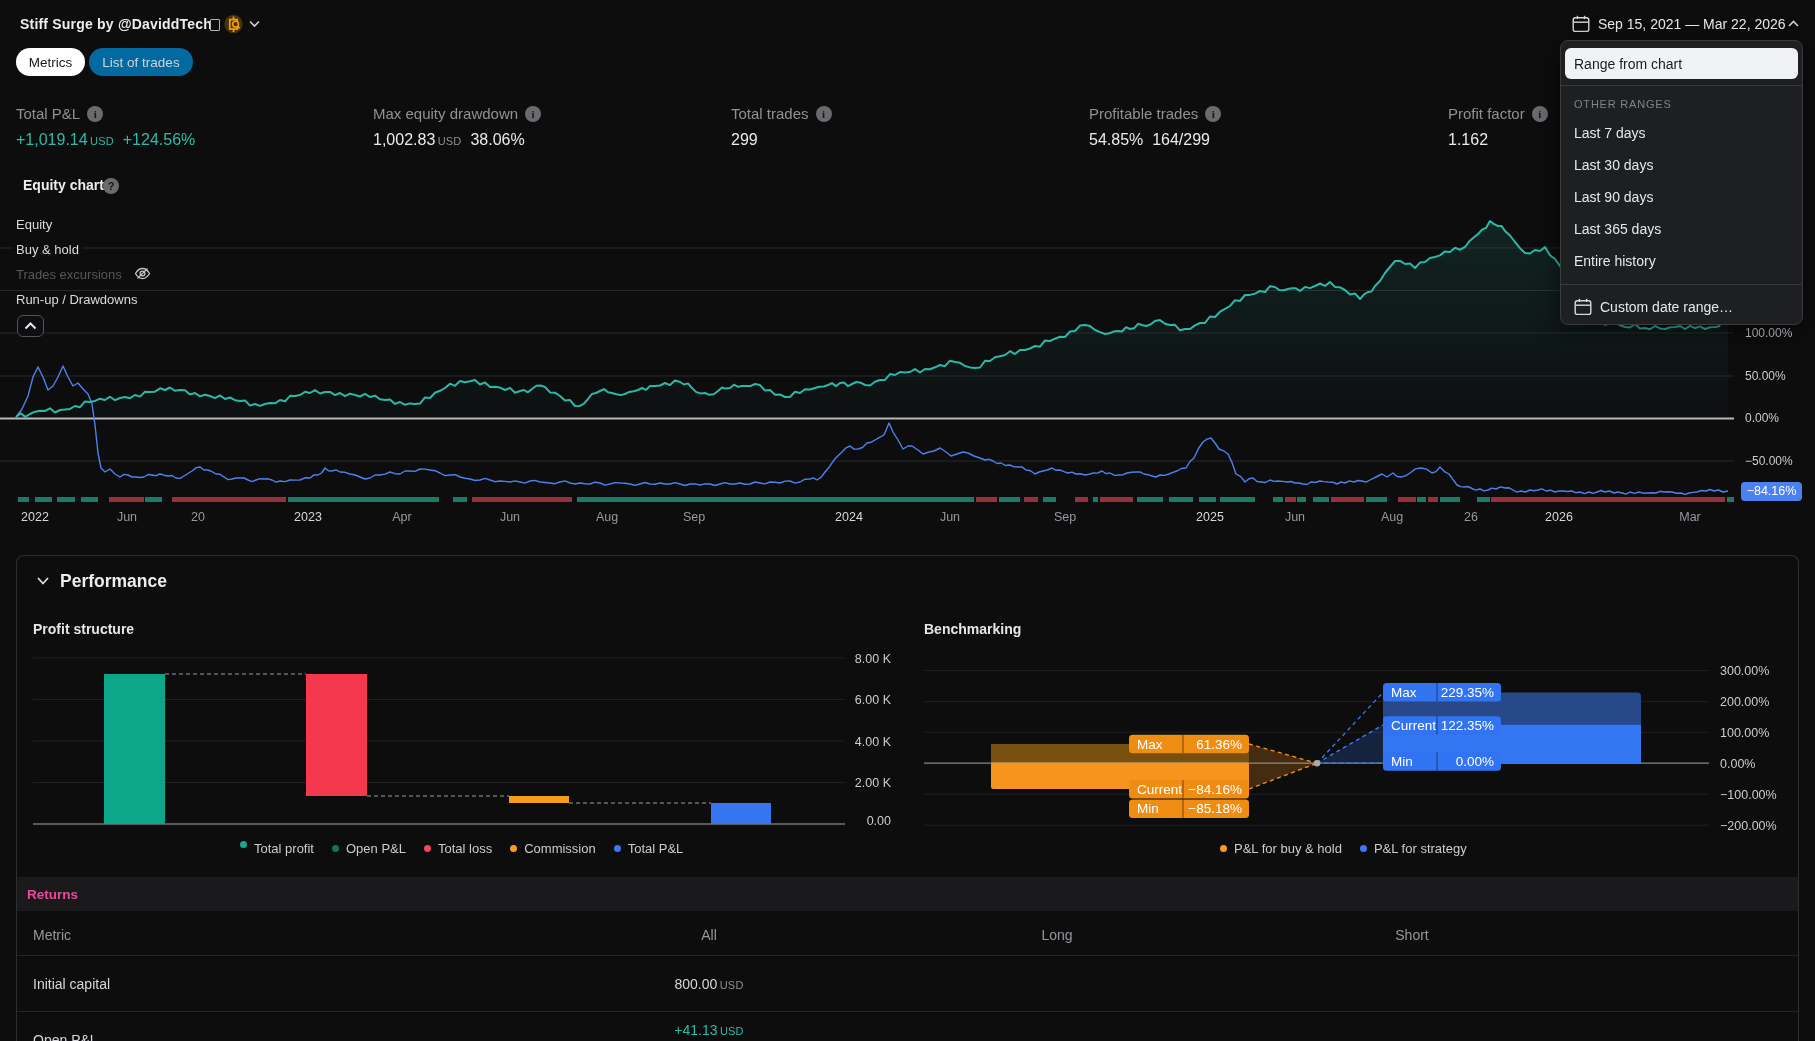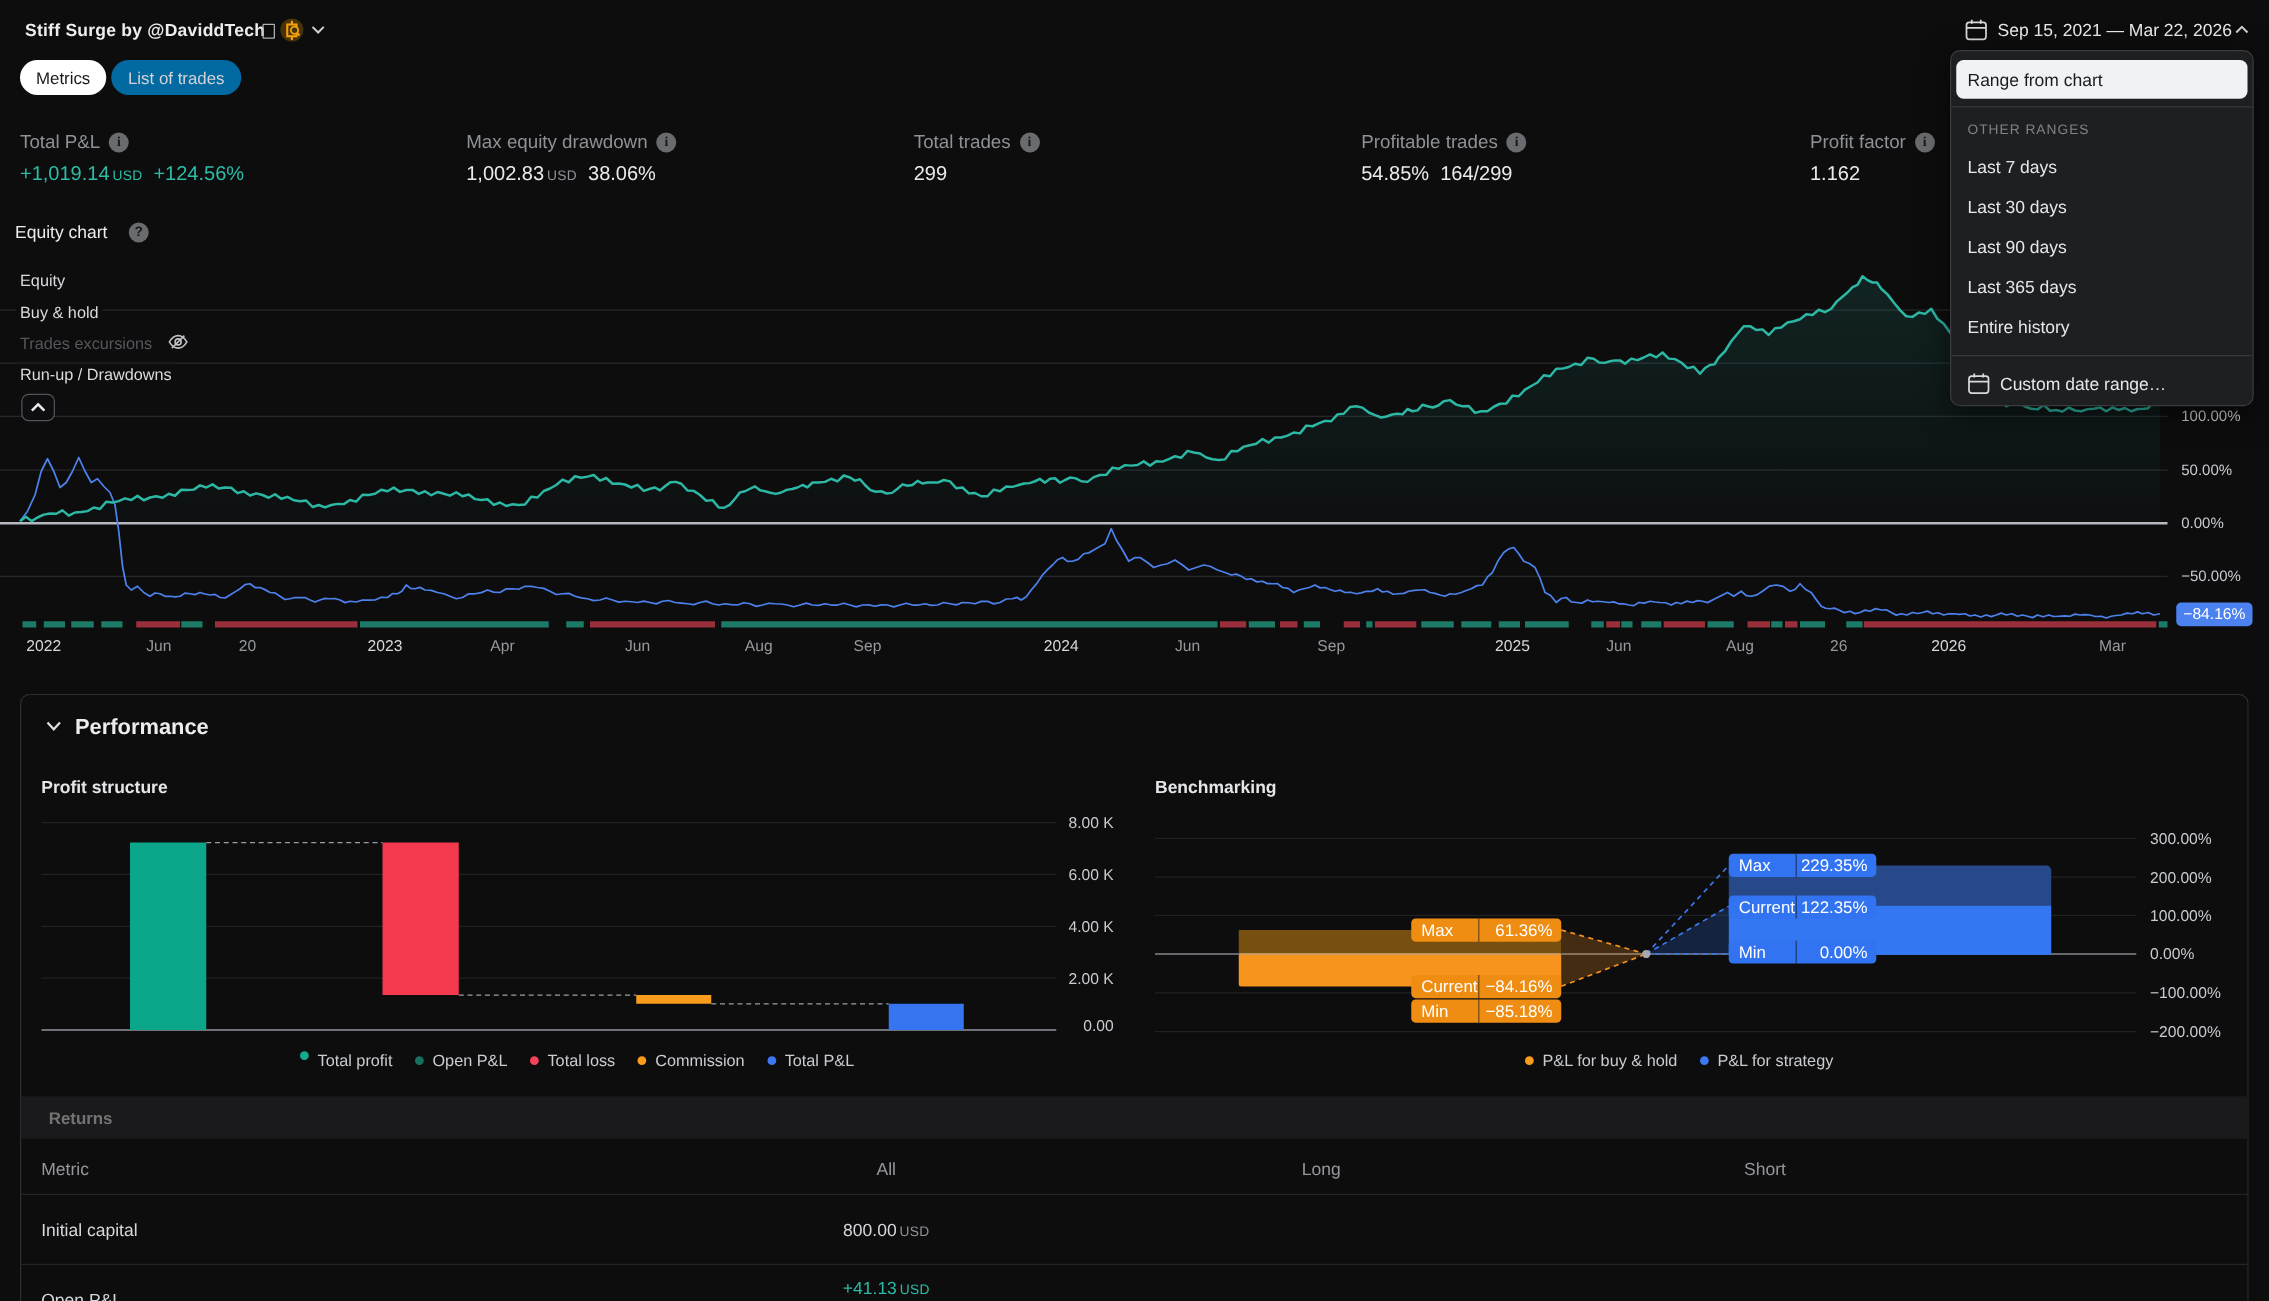--- a/index.html
+++ b/index.html
@@ -49,21 +49,21 @@
 <div class="abs" style="left:16px;top:105px;font-size:15px;color:#8e9196;display:flex;align-items:center;gap:7px">Total P&amp;L<span class="ico" style="width:16px;height:16px;font-size:11px;font-family:'Liberation Serif',serif">i</span></div>
 <div class="abs" style="left:16px;top:131px;font-size:16px"><span class="teal">+1,019.14<span class="usd"> USD</span>&nbsp; +124.56%</span></div>
 <div class="abs" style="left:373px;top:105px;font-size:15px;color:#8e9196;display:flex;align-items:center;gap:7px">Max equity drawdown<span class="ico" style="width:16px;height:16px;font-size:11px;font-family:'Liberation Serif',serif">i</span></div>
 <div class="abs" style="left:373px;top:131px;font-size:16px"><span class="white">1,002.83<span class="usd" style="color:#8e9196"> USD</span>&nbsp; 38.06%</span></div>
 <div class="abs" style="left:731px;top:105px;font-size:15px;color:#8e9196;display:flex;align-items:center;gap:7px">Total trades<span class="ico" style="width:16px;height:16px;font-size:11px;font-family:'Liberation Serif',serif">i</span></div>
 <div class="abs" style="left:731px;top:131px;font-size:16px"><span class="white">299</span></div>
 <div class="abs" style="left:1089px;top:105px;font-size:15px;color:#8e9196;display:flex;align-items:center;gap:7px">Profitable trades<span class="ico" style="width:16px;height:16px;font-size:11px;font-family:'Liberation Serif',serif">i</span></div>
 <div class="abs" style="left:1089px;top:131px;font-size:16px"><span class="white">54.85%&nbsp; 164/299</span></div>
 <div class="abs" style="left:1448px;top:105px;font-size:15px;color:#8e9196;display:flex;align-items:center;gap:7px">Profit factor<span class="ico" style="width:16px;height:16px;font-size:11px;font-family:'Liberation Serif',serif">i</span></div>
 <div class="abs" style="left:1448px;top:131px;font-size:16px"><span class="white">1.162</span></div>
-<div class="abs" style="left:12px;top:177px;font-size:14px;font-weight:normal;color:#eceded">Equity chart</div>
+<div class="abs" style="left:23px;top:177px;font-size:14px;font-weight:bold;color:#eceded">Equity chart</div>
 <span class="ico abs" style="left:103px;top:178px;width:16px;height:16px;font-size:11px">?</span>
 
 <svg class="abs" style="left:0;top:200px" width="1740" height="324" viewBox="0 0 1740 324">
 <defs>
 <linearGradient id="eqfill" x1="0" y1="0" x2="0" y2="1">
  <stop offset="0" stop-color="#27a897" stop-opacity="0.15"></stop>
  <stop offset="1" stop-color="#27a897" stop-opacity="0.015"></stop>
 </linearGradient>
 </defs>
 <line x1="0" y1="48" x2="1734" y2="48" stroke="#26282d" stroke-width="1"></line>
@@ -248,21 +248,21 @@
       <text x="570" y="116.1" font-size="13.5" fill="#fff" text-anchor="end">0.00%</text>
     </g>
 </svg>
 
 <div class="lgd" style="left:1220px;top:841px;gap:18px">
  <span style="display:inline-flex;align-items:center"><span class="dot" style="background:#f89c1c"></span>P&amp;L for buy &amp; hold</span>
  <span style="display:inline-flex;align-items:center"><span class="dot" style="background:#3d77f2"></span>P&amp;L for strategy</span>
 </div>
 
 <div class="abs" style="left:17px;top:877px;width:1781px;height:34px;background:#1a1a1c;display:flex;align-items:center">
-    <span style="margin-left:22px;font-size:13.5px;font-weight:bold;color:#737373">Returns</span>
+    <span style="margin-left:10px;font-size:13.5px;font-weight:bold;color:#ec4899">Returns</span>
   </div>
 <div class="abs" style="left:33px;top:927px;font-size:14px;color:#94979c">Metric</div>
 <div class="abs" style="left:709px;top:927px;font-size:14px;color:#94979c;transform:translateX(-50%)">All</div>
 <div class="abs" style="left:1057px;top:927px;font-size:14px;color:#94979c;transform:translateX(-50%)">Long</div>
 <div class="abs" style="left:1412px;top:927px;font-size:14px;color:#94979c;transform:translateX(-50%)">Short</div>
 <div class="abs" style="left:17px;top:955px;width:1781px;border-top:1px solid #242528"></div>
 <div class="abs" style="left:33px;top:976px;font-size:14px;color:#d5d7da">Initial capital</div>
 <div class="abs" style="left:709px;top:976px;font-size:14px;color:#d5d7da;transform:translateX(-50%);white-space:nowrap">800.00<span class="usd" style="color:#8e9196"> USD</span></div>
 <div class="abs" style="left:17px;top:1011px;width:1781px;border-top:1px solid #242528"></div>
 <div class="abs" style="left:709px;top:1022px;font-size:14px;color:#2cbca7;transform:translateX(-50%);white-space:nowrap">+41.13<span class="usd"> USD</span></div>

